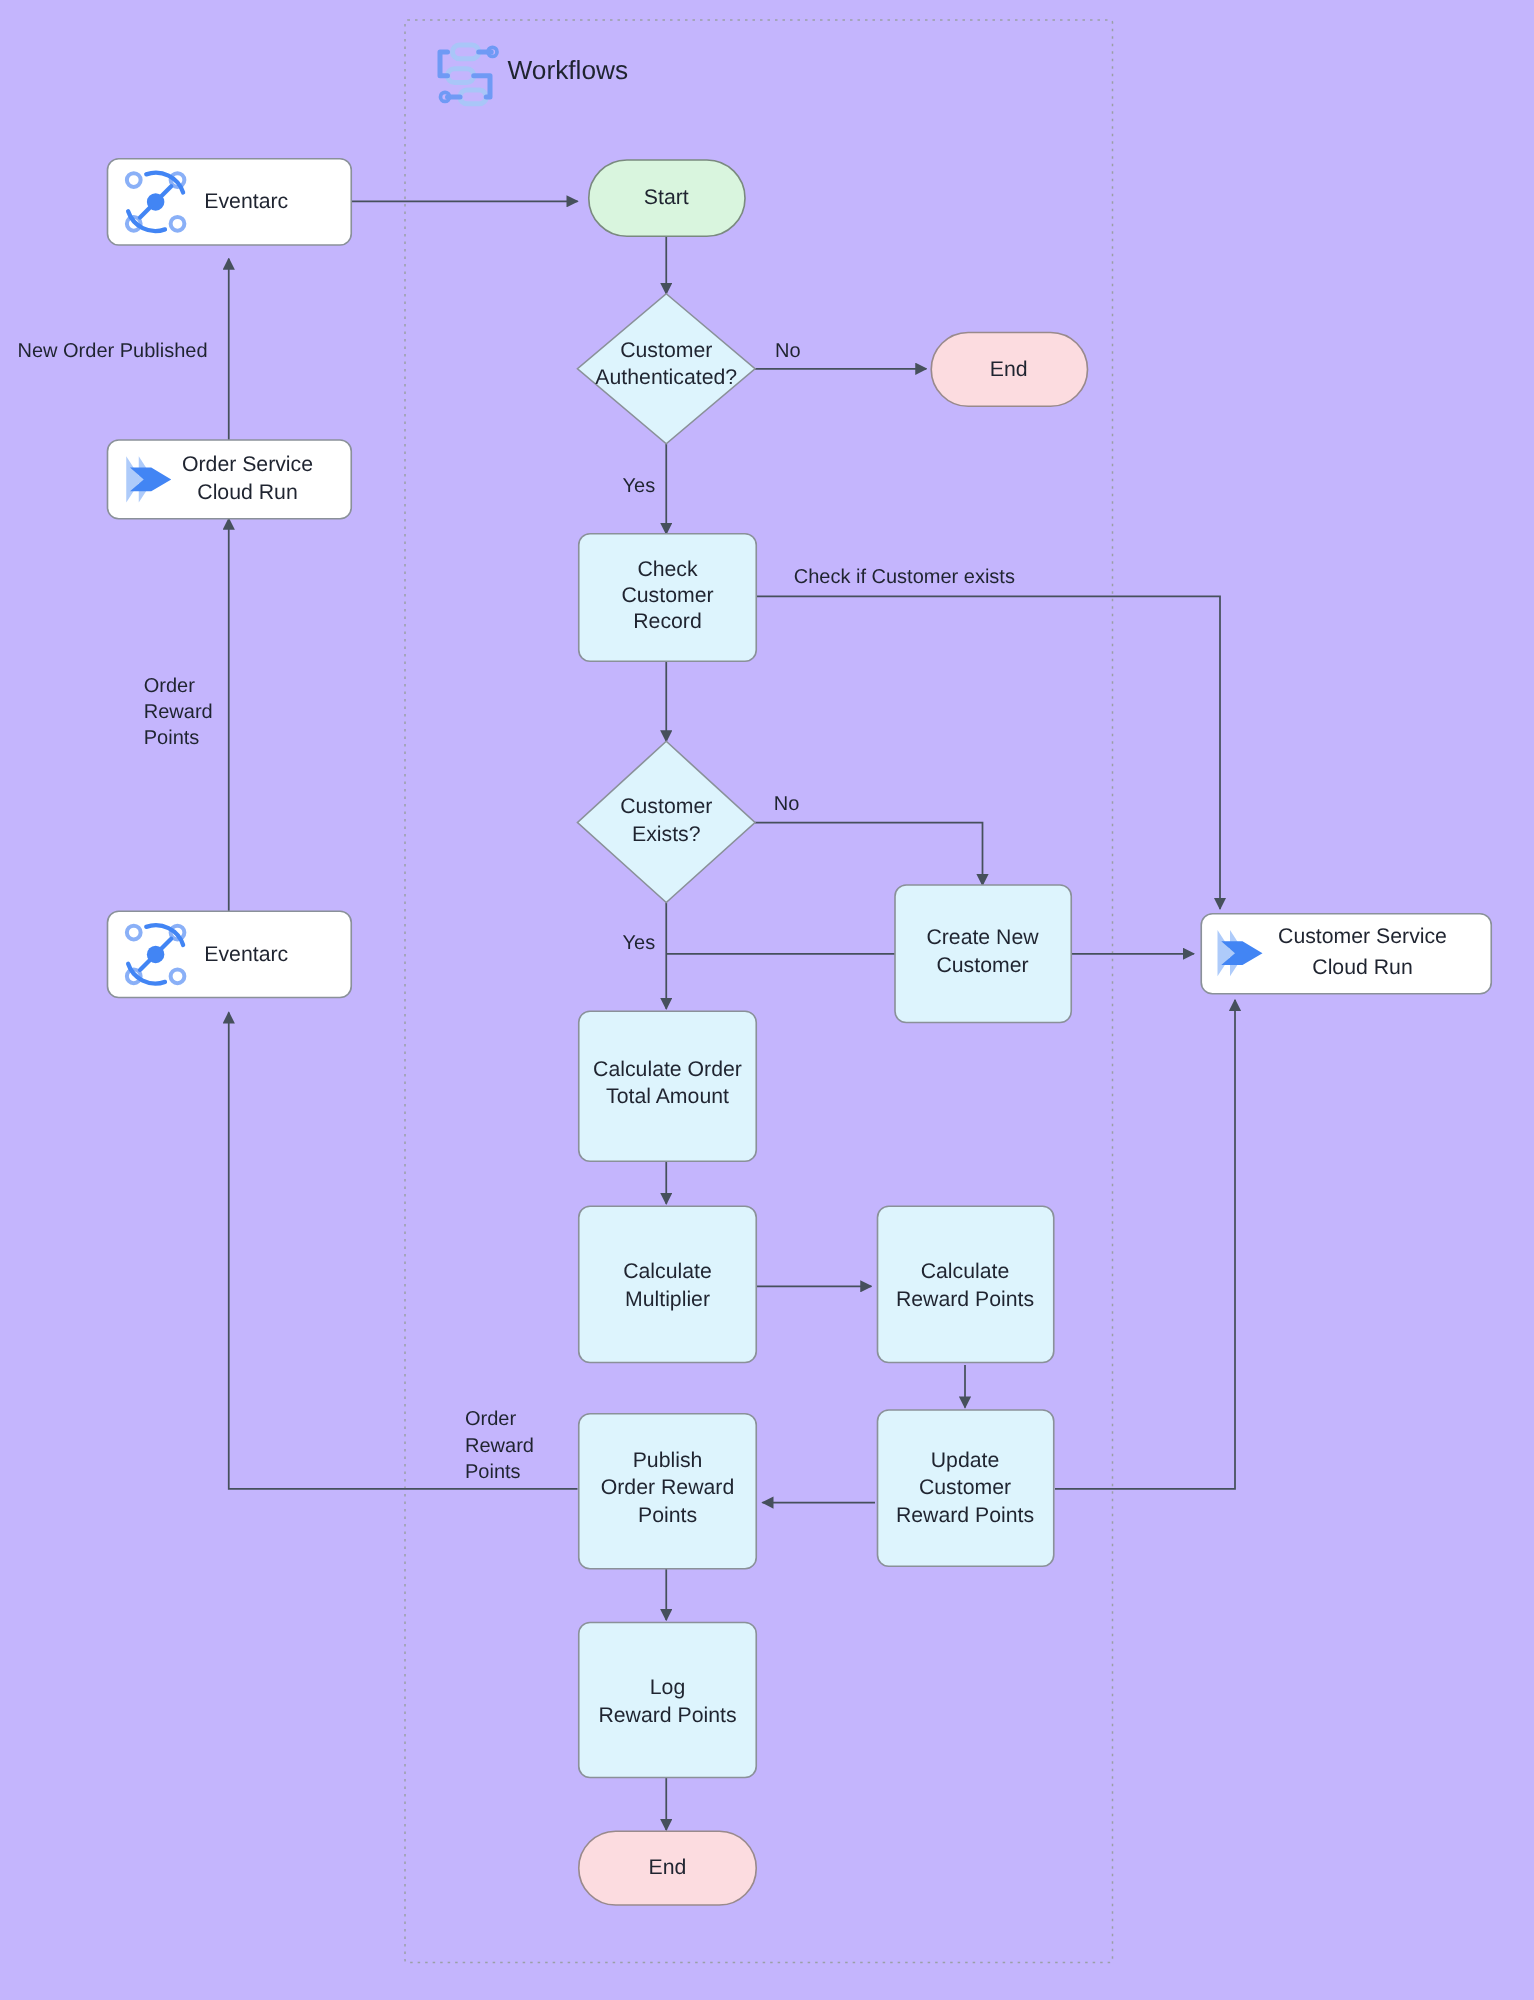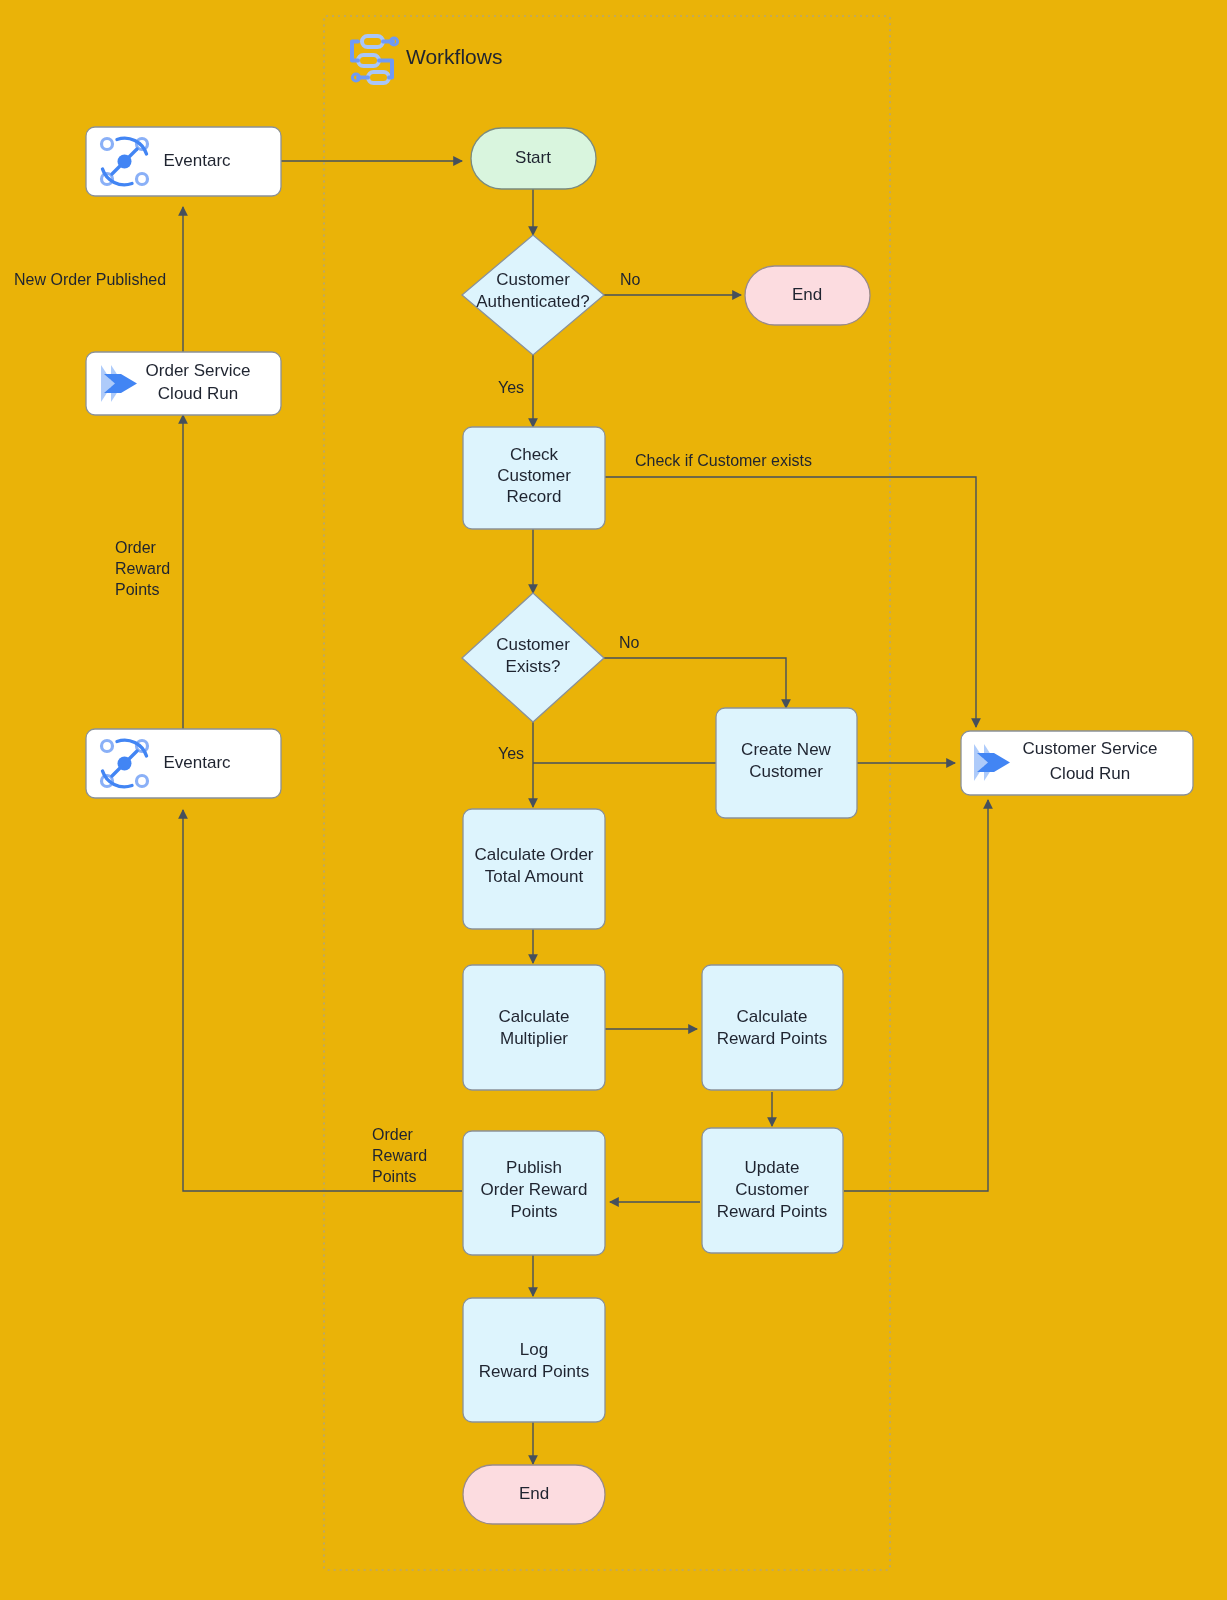--- a/index.html
+++ b/index.html
@@ -4,21 +4,21 @@
 <style>
   html, body {
     margin: 0;
     padding: 0;
     background: #ffffff;
   }
   #canvas {
     position: relative;
     width: 1227px;
     height: 1600px;
-    background: #eab308;
+    background: #c4b5fd;
     font-family: "Liberation Sans", sans-serif;
     overflow: hidden;
   }
   svg.diagram {
     position: absolute;
     top: 0; left: 0;
     width: 1227px;
     height: 1600px;
   }
   .node-label {

